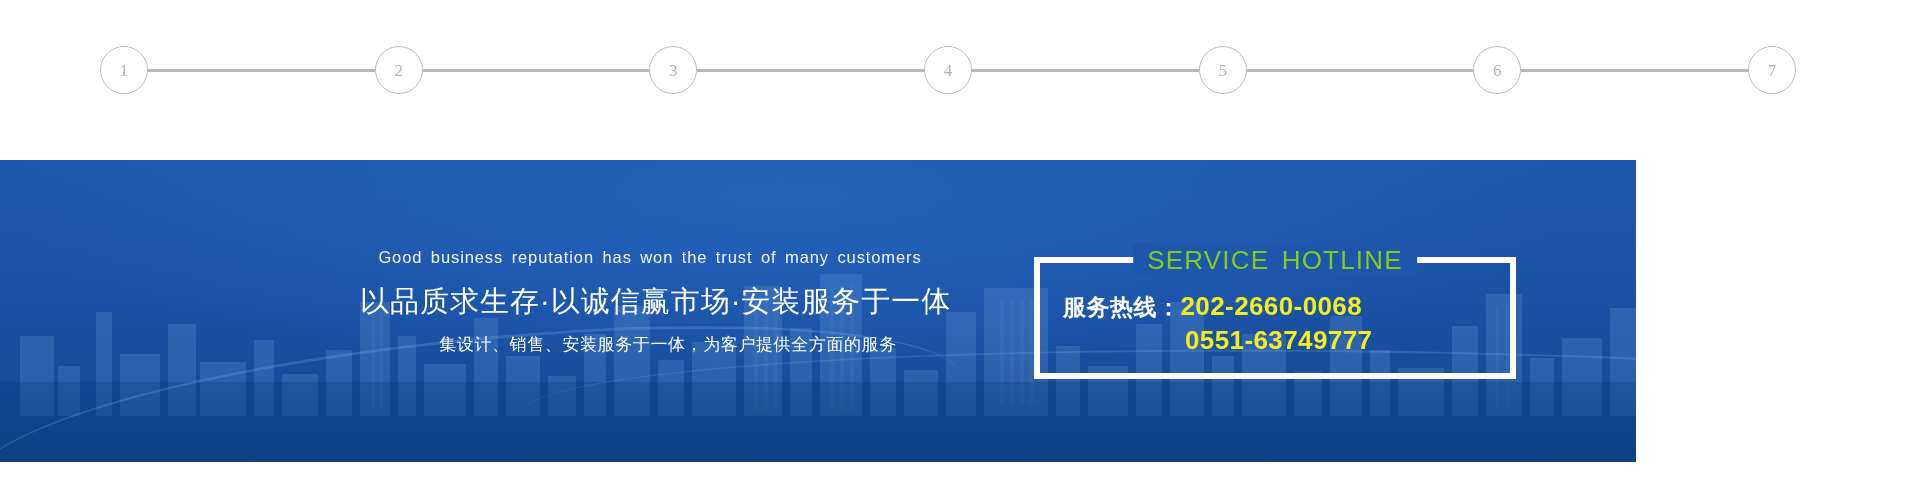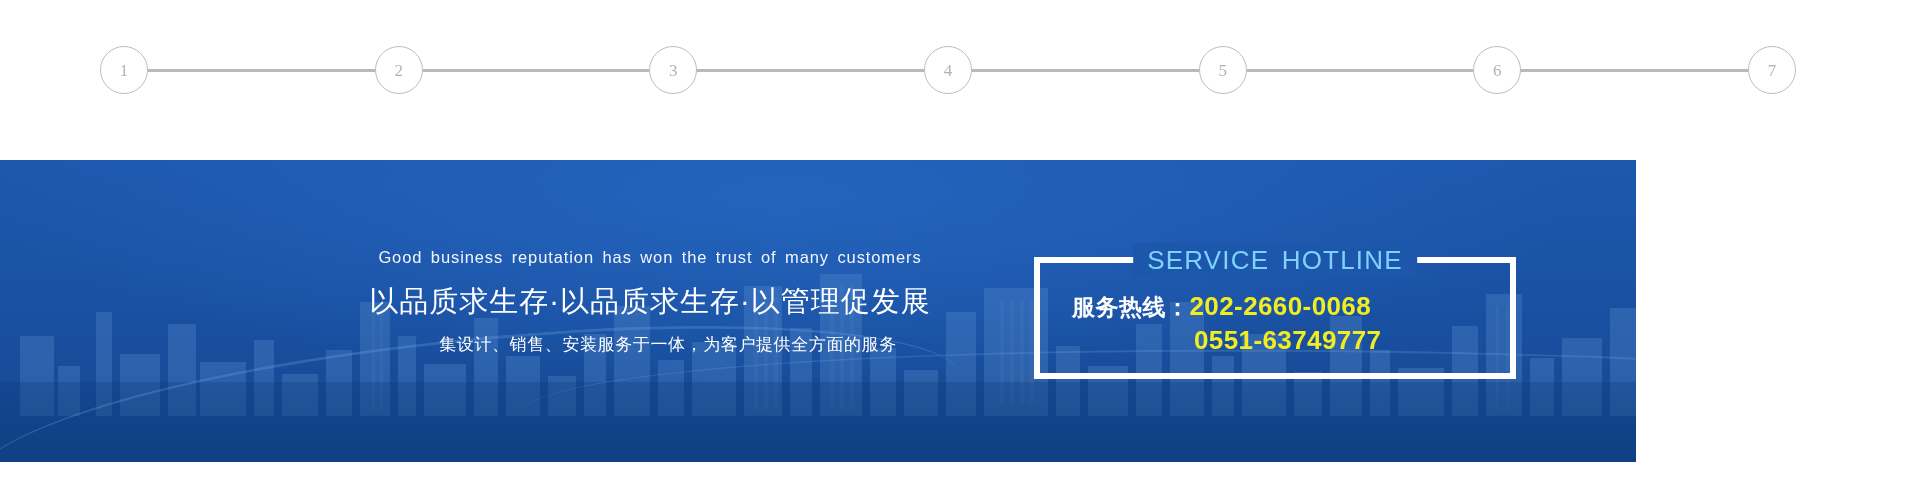--- a/index.html
+++ b/index.html
@@ -175,34 +175,34 @@
     z-index: 5;
   }
 
   .hotline-title {
     position: absolute;
     left: 50%;
     top: -20px;
     transform: translateX(-50%);
     padding: 0 14px;
     background: #1d57ac;
-    color: #7dd3fc;
+    color: #84cc16;
     font-size: 26px;
     letter-spacing: 1.2px;
     word-spacing: 4px;
     line-height: 34px;
     white-space: nowrap;
   }
 
   .hotline-rows {
     position: absolute;
     left: 0;
     top: 28px;
     width: 100%;
-    padding-left: 32px;
+    padding-left: 23px;
     display: flex;
     flex-direction: column;
     gap: 2px;
   }
 
   .hotline-row {
     display: flex;
     align-items: baseline;
     white-space: nowrap;
   }
@@ -339,21 +339,21 @@
         <rect x="1506" y="90" width="3" height="104"></rect>
       </g>
     </svg>
 
     <div class="ground"></div>
     <div class="road"></div>
     <div class="road2"></div>
 
     <div class="slogan">
       <div class="slogan-en">Good business  reputation has  won  the  trust  of  many  customers</div>
-      <div class="slogan-cn">以品质求生存·以品质求生存·以管理促发展</div>
+      <div class="slogan-cn">以品质求生存·以诚信赢市场·安装服务于一体</div>
       <div class="slogan-sub">集设计、销售、安装服务于一体，为客户提供全方面的服务</div>
     </div>
 
     <div class="hotline">
       <div class="hotline-title">SERVICE  HOTLINE</div>
 
       <div class="hotline-rows">
         <div class="hotline-row">
           <span class="hotline-label">服务热线：</span>
           <span class="hotline-number">202-2660-0068</span>

